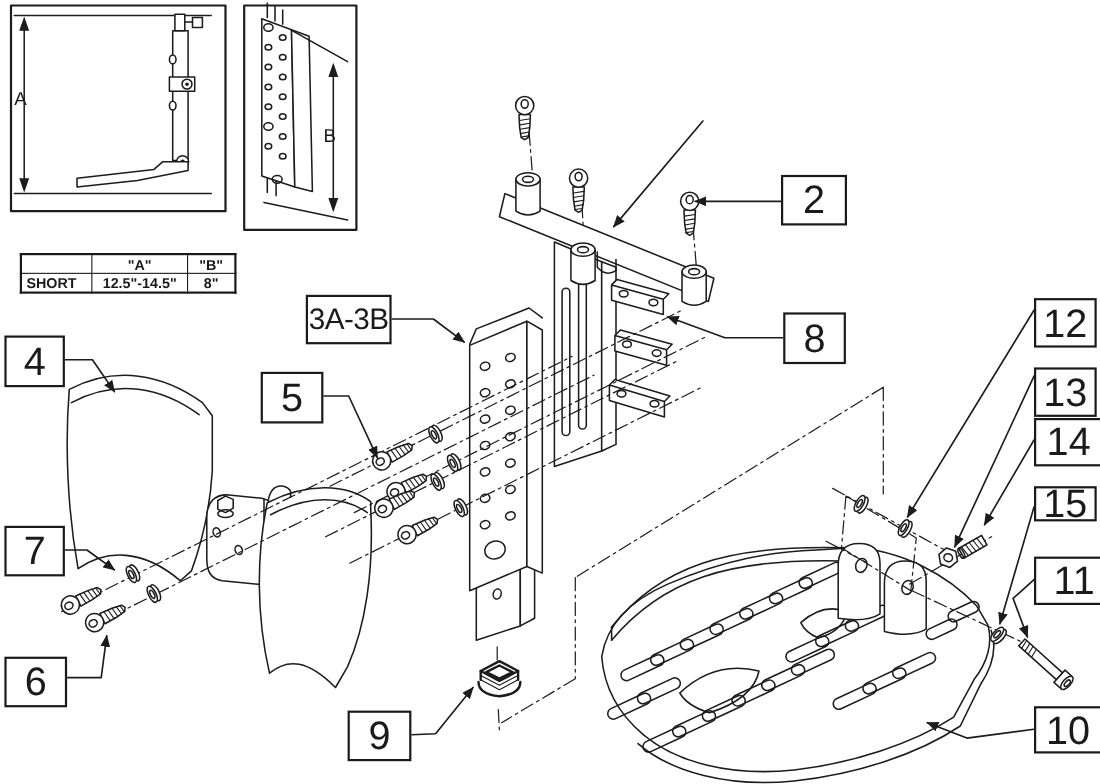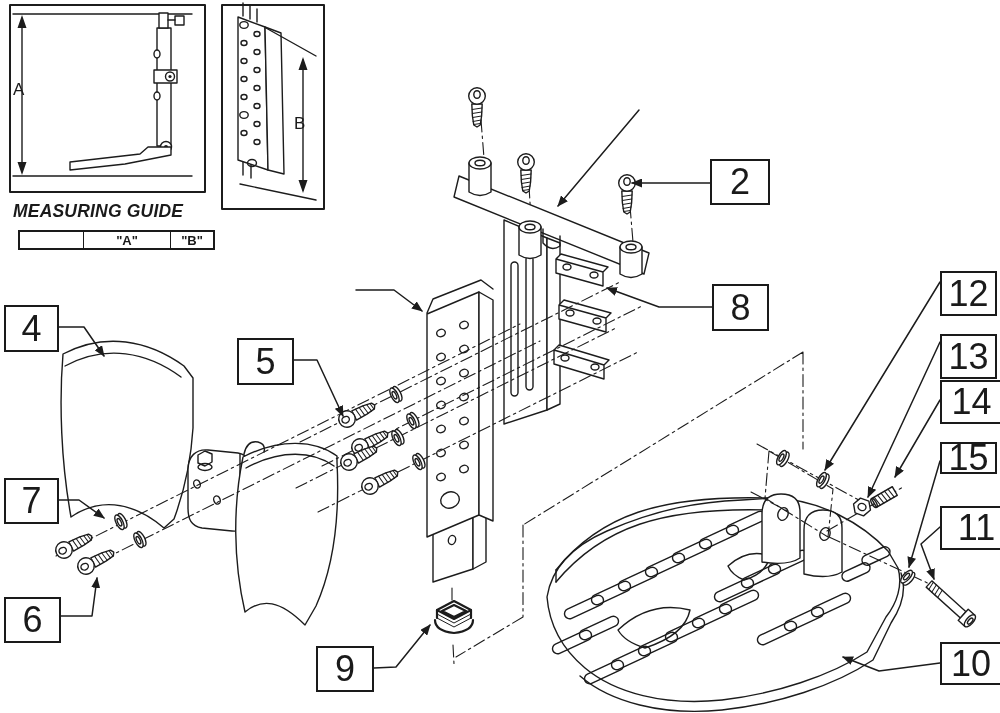--- a/index.html
+++ b/index.html
@@ -313,36 +313,41 @@
     <path d="M374,668 L396,667 L430,625" marker-end="url(#arw)"></path>
     <path d="M940,282 L825,470" marker-end="url(#arw)"></path>
     <path d="M940,342 L868,497" marker-end="url(#arw)"></path>
     <path d="M940,400 L895,477" marker-end="url(#arw)"></path>
     <path d="M940,461 L909,567" marker-end="url(#arw)"></path>
     <path d="M940,527 L921,544 L934,579" marker-end="url(#arw)"></path>
     <path d="M940,663 L879,671 L843,657" marker-end="url(#arw)"></path>
   </g>
 </svg>
 
-<div class="mg-title">MEASURING GUIDE</div>
 <div class="dim-label" style="left:13px;top:80px;">A</div>
 <div class="dim-label" style="left:294px;top:114px;">B</div>
 
 <table class="mg">
   <tbody>
         <tr>
     <th class="rowname"></th>
     <th class="cola">"A"</th>
     <th class="colb">"B"</th>
   </tr>
+  <tr>
+    <td class="rowname">SHORT</td>
+    <td>12.5"-14.5"</td>
+    <td>8"</td>
+  </tr>
 </tbody>
     </table>
 
 <div class="callout" style="left:710px;top:159px;width:60px;height:46px;">2</div>
 <div class="callout" style="left:712px;top:284px;width:57px;height:47px;">8</div>
+<div class="callout alpha" style="left:278px;top:268px;width:78px;height:45px;">3A-3B</div>
 <div class="callout" style="left:4px;top:305px;width:55px;height:47px;">4</div>
 <div class="callout" style="left:237px;top:338px;width:57px;height:47px;">5</div>
 <div class="callout" style="left:4px;top:478px;width:55px;height:46px;">7</div>
 <div class="callout" style="left:4px;top:597px;width:57px;height:46px;">6</div>
 <div class="callout" style="left:316px;top:646px;width:58px;height:46px;">9</div>
 <div class="callout" style="left:940px;top:271px;width:57px;height:45px;">12</div>
 <div class="callout" style="left:940px;top:320px;width:57px;height:45px;margin-top:14px;">13</div>
 <div class="callout" style="left:940px;top:380px;width:63px;height:44px;">14</div>
 <div class="callout" style="left:940px;top:442px;width:57px;height:32px;">15</div>
 <div class="callout" style="left:940px;top:506px;width:73px;height:44px;">11</div>

